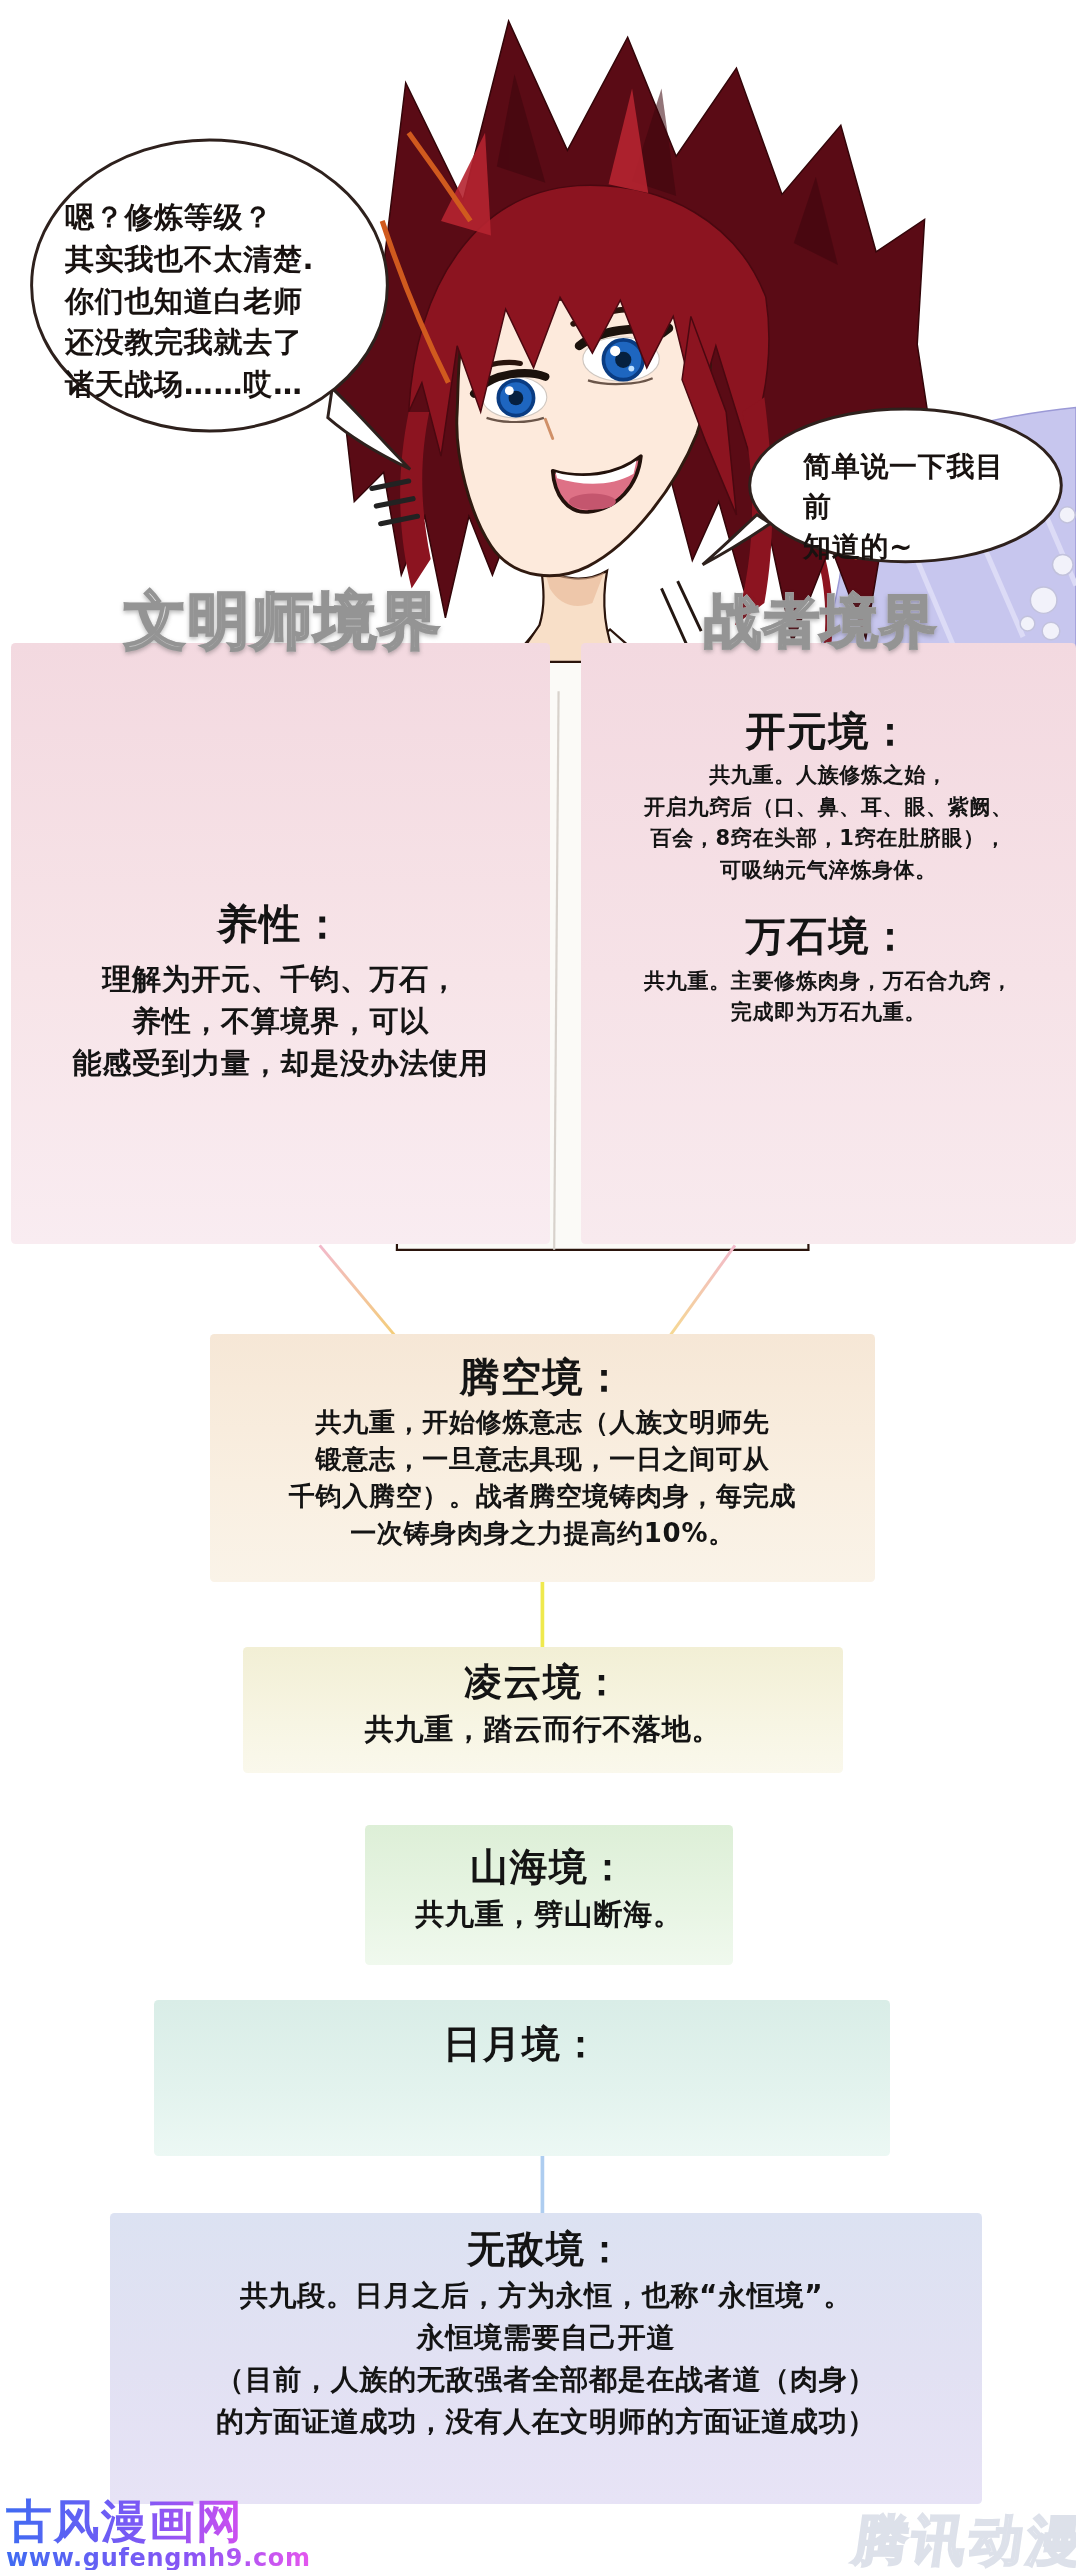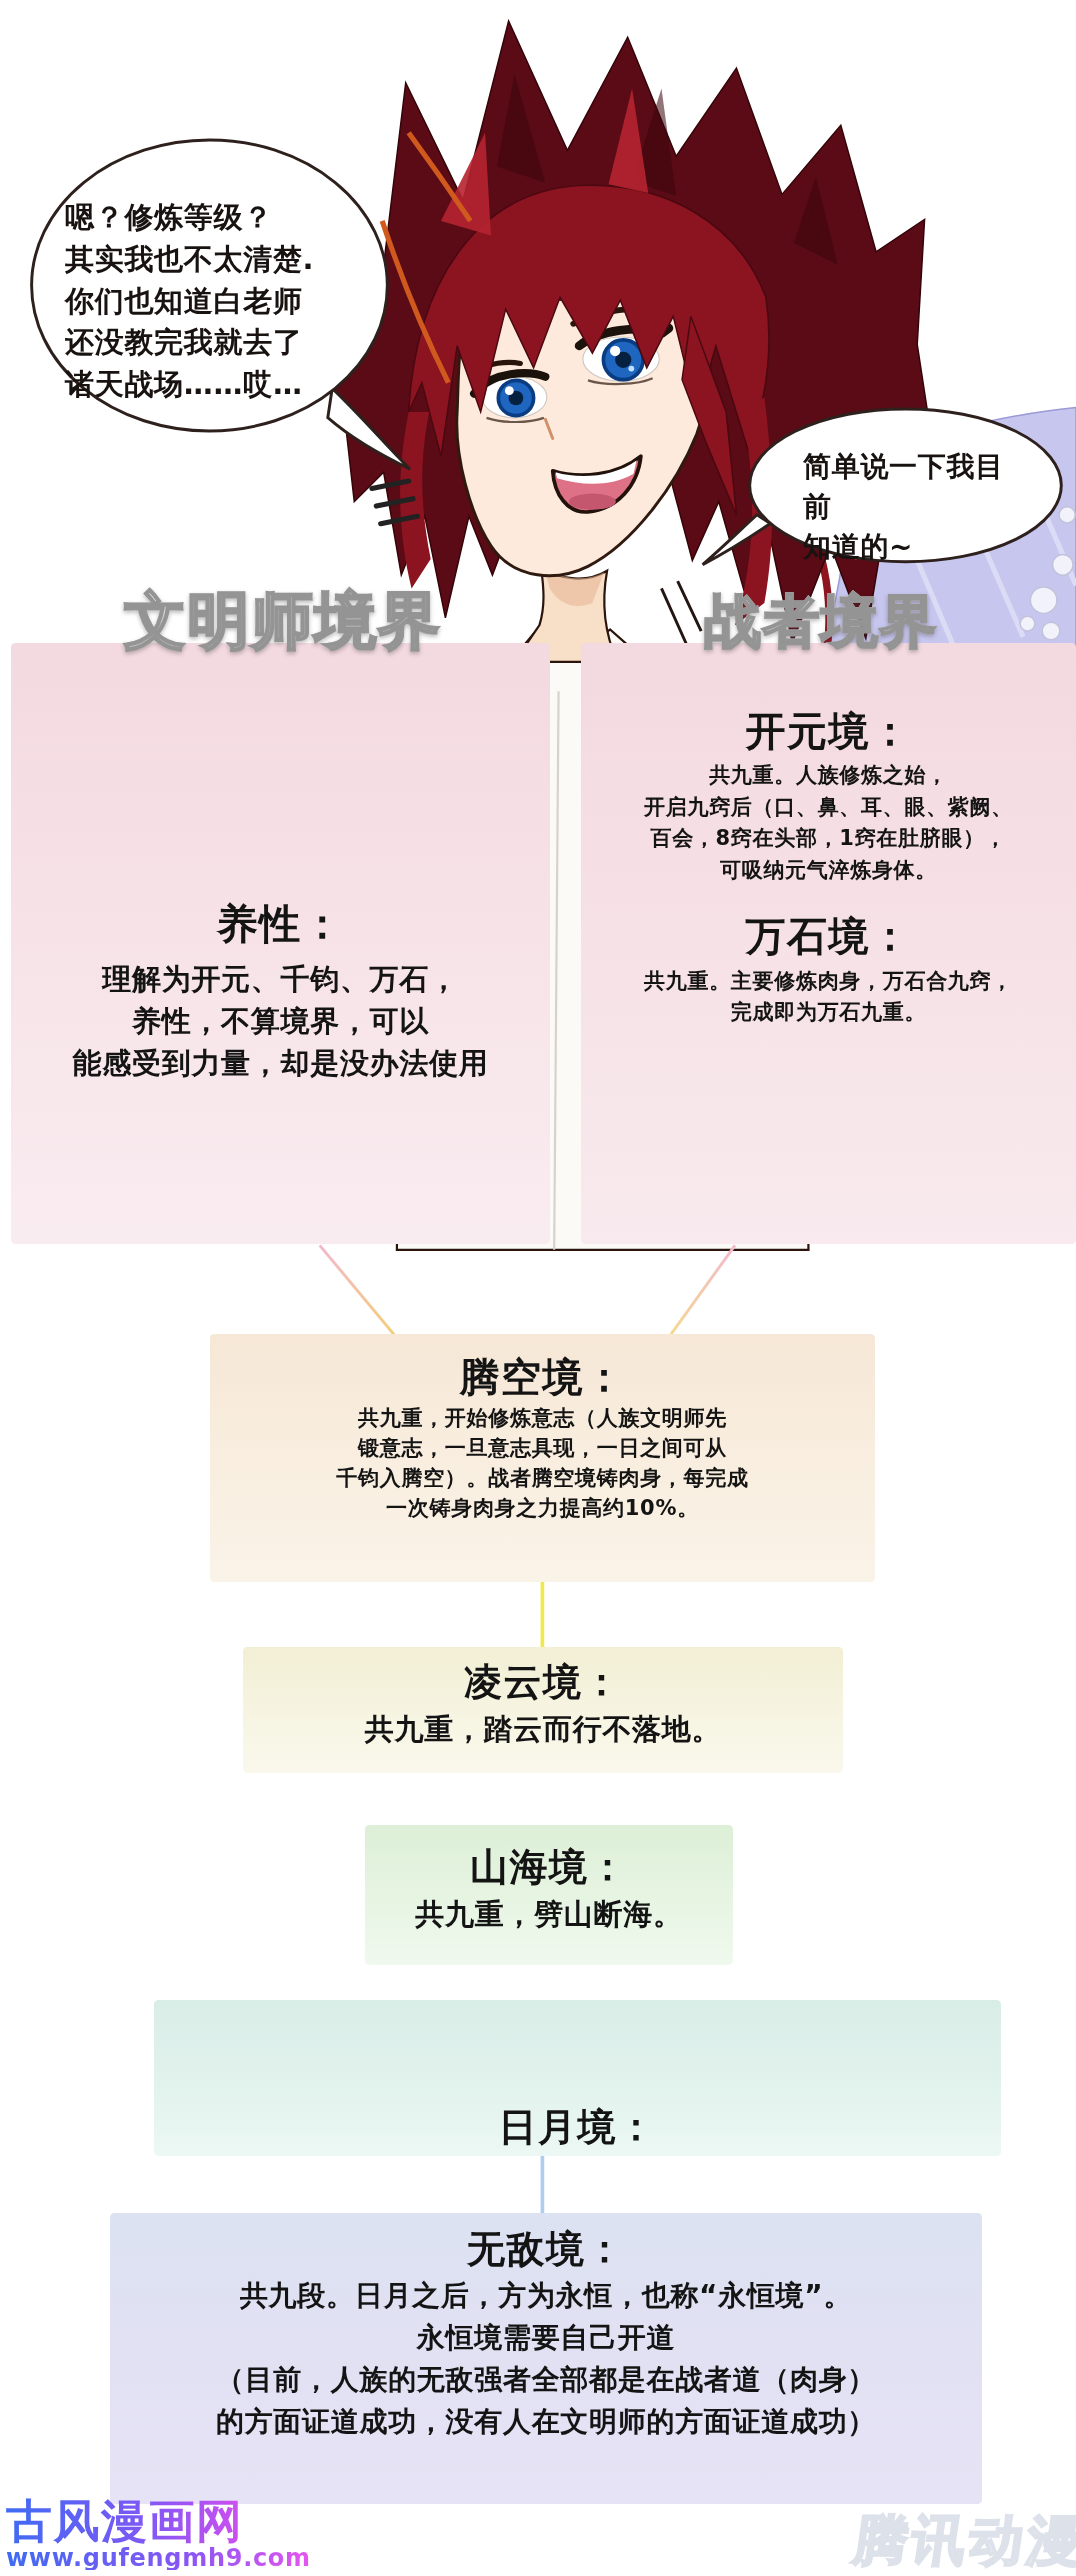--- a/index.html
+++ b/index.html
@@ -20,34 +20,34 @@
 
   #box-warrior{left:581px;top:643px;width:495px;height:601px;padding-top:63px;box-sizing:border-box;
     background:linear-gradient(180deg,#f3d9e0 0%,#f6e2e7 55%,#f8eaee 100%);}
   #box-warrior .box-title{font-size:40px;margin-bottom:4.4px;}
   #box-warrior .box-line{font-size:21px;line-height:1.5;}
   .warrior-section{margin-bottom:25px;display:flex;flex-direction:column;align-items:center;}
 
   #box-tengkong{left:210px;top:1334px;width:665px;height:248px;padding-top:17.6px;box-sizing:border-box;
     background:linear-gradient(180deg,#f6e7d6 0%,#f9efe1 60%,#faf3e8 100%);}
   #box-tengkong .box-title{font-size:40px;margin-bottom:2.9px;}
-  #box-tengkong .box-line{font-size:21px;line-height:1.42;}
+  #box-tengkong .box-line{font-size:26px;line-height:1.42;}
 
   #box-lingyun{left:243px;top:1647px;width:600px;height:126px;padding-top:11.8px;box-sizing:border-box;
     background:linear-gradient(180deg,#f2efd5 0%,#f7f5e3 60%,#faf8ec 100%);}
   #box-lingyun .box-title{font-size:38px;margin-bottom:1.5px;}
   #box-lingyun .box-line{font-size:29px;}
 
   #box-shanhai{left:365px;top:1825px;width:368px;height:140px;padding-top:19px;box-sizing:border-box;
     background:linear-gradient(180deg,#ddefd7 0%,#e8f5e4 60%,#f0f9ee 100%);}
   #box-shanhai .box-title{font-size:38px;margin-bottom:1.5px;}
   #box-shanhai .box-line{font-size:29px;}
 
-  #box-riyue{left:154px;top:2000px;width:847px;height:156px;padding-top:20.6px;box-sizing:border-box;
-    background:linear-gradient(180deg,#d9ede7 0%,#e3f3ee 60%,#ecf8f4 100%);justify-content:flex-end;}
+  #box-riyue{left:154px;top:2000px;width:736px;height:156px;padding-top:20.6px;box-sizing:border-box;
+    background:linear-gradient(180deg,#d9ede7 0%,#e3f3ee 60%,#ecf8f4 100%);}
   #box-riyue .box-title{font-size:38px;margin-bottom:4.4px;}
   #box-riyue .box-line{font-size:28px;}
 
   #box-wudi{left:110px;top:2213px;width:872px;height:291px;padding-top:13.2px;box-sizing:border-box;
     background:linear-gradient(180deg,#dce2f2 0%,#e2e1f3 55%,#e7e3f6 100%);}
   #box-wudi .box-title{font-size:38px;margin-bottom:1.5px;}
   #box-wudi .box-line{font-size:28px;line-height:1.5;}
 
   
   .col-header{position:absolute;z-index:5;font-weight:800;

